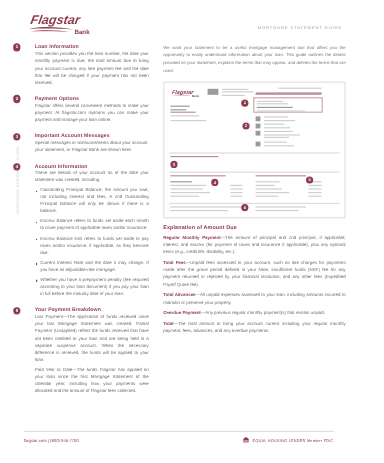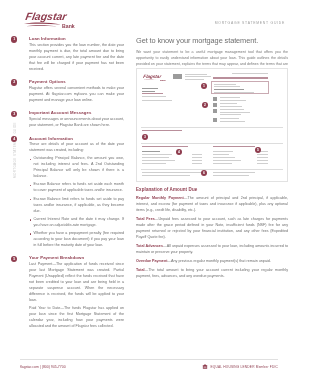--- a/index.html
+++ b/index.html
@@ -165,21 +165,20 @@
       <div class="sec-title">Your Payment Breakdown</div>
       <div class="sec-body">
         <p>Last Payment—The application of funds received since your last Mortgage Statement was created. Partial Payment (Unapplied) reflect the funds received that have not been credited to your loan and are being held in a separate suspense account. When the necessary difference is received, the funds will be applied to your loan.</p>
         <p>Paid Year to Date—The funds Flagstar has applied on your loan since the first Mortgage Statement of the calendar year, including how your payments were allocated and the amount of Flagstar fees collected.</p>
       </div>
     </div>
 
   </div>
 
   <div class="right-col">
-    <div class="r-head">Get to know your mortgage statement.</div>
     <div class="r-intro">We want your statement to be a useful mortgage management tool that offers you the opportunity to easily understand information about your loan. This guide outlines the details provided on your statement, explains the terms that may appear, and defines the terms that are used.</div>
   </div>
 
   <div class="sample">
 
     <div class="s-logo">
       <svg viewBox="0 0 26 9" xmlns="http://www.w3.org/2000/svg">
         <g transform="skewX(-10)">
           <text x="2" y="5" font-family="Liberation Sans, sans-serif" font-size="4.6" font-weight="bold" font-style="italic" fill="#8e3c4e">Flagstar</text>
         </g>

